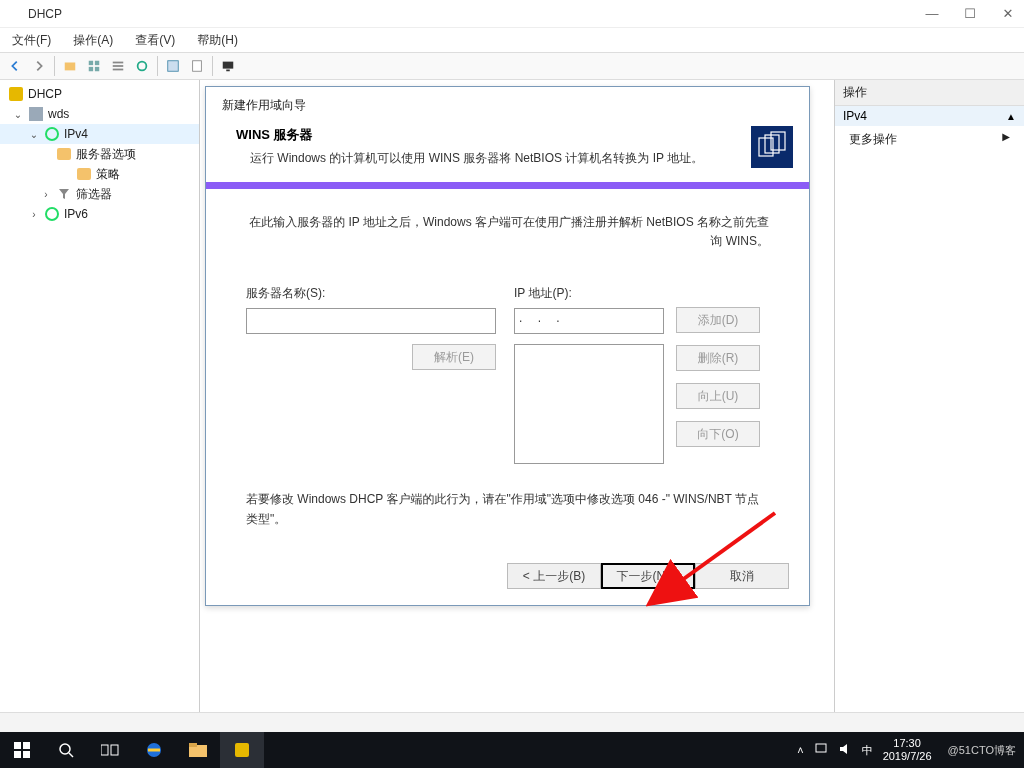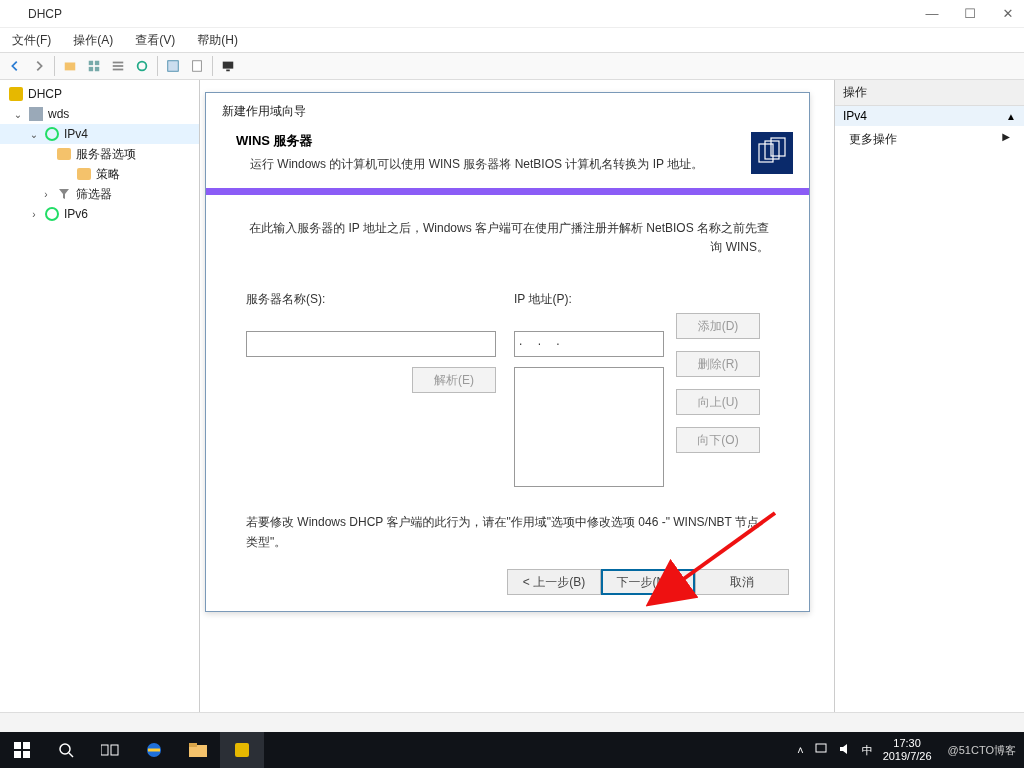--- a/index.html
+++ b/index.html
@@ -32,43 +32,43 @@
 .tree-label { color: #222; }
 
 .center-panel { flex: 1; background: #fff; position: relative; }
 .right-panel { width: 190px; border-left: 1px solid #ccc; background: #fff; }
 .right-panel .hdr { background: #f0f0f0; padding: 4px 8px; font-size: 12px; color: #222; border-bottom: 1px solid #ddd; }
 .right-panel .section-hdr { background: #eaf3fb; padding: 3px 8px; font-size: 12px; position: relative; }
 .right-panel .section-hdr .tri { position: absolute; right: 8px; top: 5px; font-size: 10px; }
 .right-panel .action-row { padding: 5px 14px; color: #222; }
 
 
-.wizard { position: absolute; left: 205px; top: 92px; width: 605px; height: 520px; background: #fff; border: 1px solid #7a99b8; box-shadow: 0 2px 6px rgba(0,0,0,.15); }
+.wizard { position: absolute; left: 205px; top: 86px; width: 605px; height: 520px; background: #fff; border: 1px solid #7a99b8; box-shadow: 0 2px 6px rgba(0,0,0,.15); }
 .wizard-title { padding: 10px 16px 6px 16px; font-size: 12px; color: #222; }
 .wizard-hdr { display: flex; padding: 6px 16px 14px 30px; border-bottom: 7px solid #8b5cf6; }
 .wizard-hdr-text { flex: 1; }
 .wizard-hdr-text .h1 { font-weight: bold; font-size: 13px; margin-bottom: 6px; }
 .wizard-hdr-text .sub { font-size: 12px; color: #333; padding-left: 14px; }
 .wizard-hdr .hdr-icon { width: 42px; height: 42px; background: #0a2a6b; display: flex; align-items: center; justify-content: center; }
 .wizard-body { padding: 24px 40px 10px 40px; color: #333; }
 .wizard-body .desc { margin-bottom: 34px; line-height: 1.6; text-align: right; }
 .form-row { display: flex; gap: 18px; }
 .form-col { flex: 1; }
-.form-label { margin-bottom: 23px; display: block; }
+.form-label { margin-bottom: 6px; display: block; }
 .text-input { width: 100%; height: 26px; border: 1px solid #999; padding: 2px 4px; font-size: 12px; }
 .ip-input { width: 150px; height: 26px; border: 1px solid #999; background: #fff; padding: 2px 4px; letter-spacing: 6px; color: #333; }
 .listbox { width: 150px; height: 120px; border: 1px solid #999; background: #fff; margin-top: 10px; }
 .side-btns { display: flex; flex-direction: column; gap: 12px; margin-top: 22px; margin-left: 12px; }
 .side-btns button, .wiz-btn { width: 84px; height: 26px; font-size: 12px; background: #f0f0f0; border: 1px solid #bbb; color: #444; }
 .side-btns button:disabled, .wiz-btn:disabled { color: #9a9a9a; background: #f3f3f3; }
 .resolve-btn { width: 84px; height: 26px; margin-top: 10px; float: right; }
 .note { margin-top: 26px; line-height: 1.6; clear: both; }
 .wizard-footer { position: absolute; bottom: 16px; right: 20px; display: flex; gap: 0; }
 .wizard-footer .wiz-btn { width: 94px; }
-.wizard-footer .primary { border: 2px solid #0369a1; }
+.wizard-footer .primary { border: 2px solid #000000; }
 
 
 .arrow-svg { position: absolute; left: 620px; top: 505px; pointer-events: none; }
 
 
 .statusbar { height: 20px; border-top: 1px solid #ddd; background: #f4f4f4; }
 
 
 .taskbar { position: absolute; bottom: 0; left: 0; right: 0; height: 36px; background: #101318; display: flex; align-items: center; color: #fff; }
 .taskbar .task-btn { width: 44px; height: 36px; display: flex; align-items: center; justify-content: center; }

